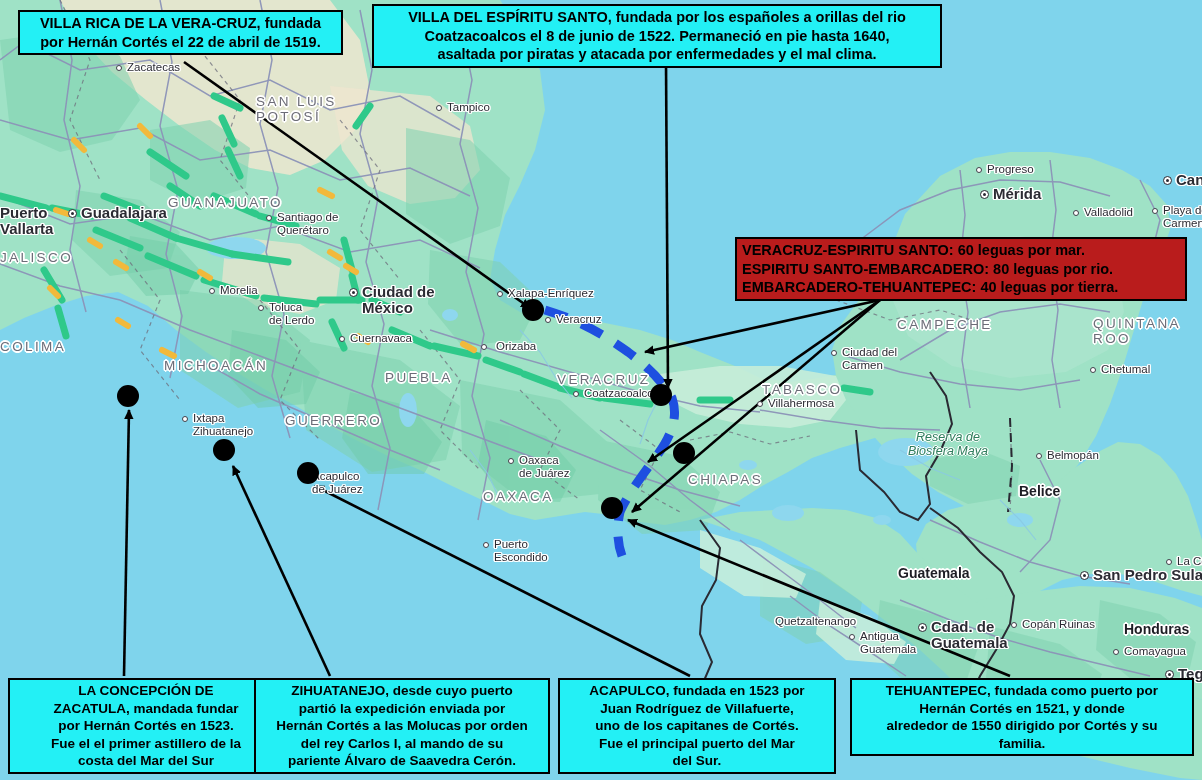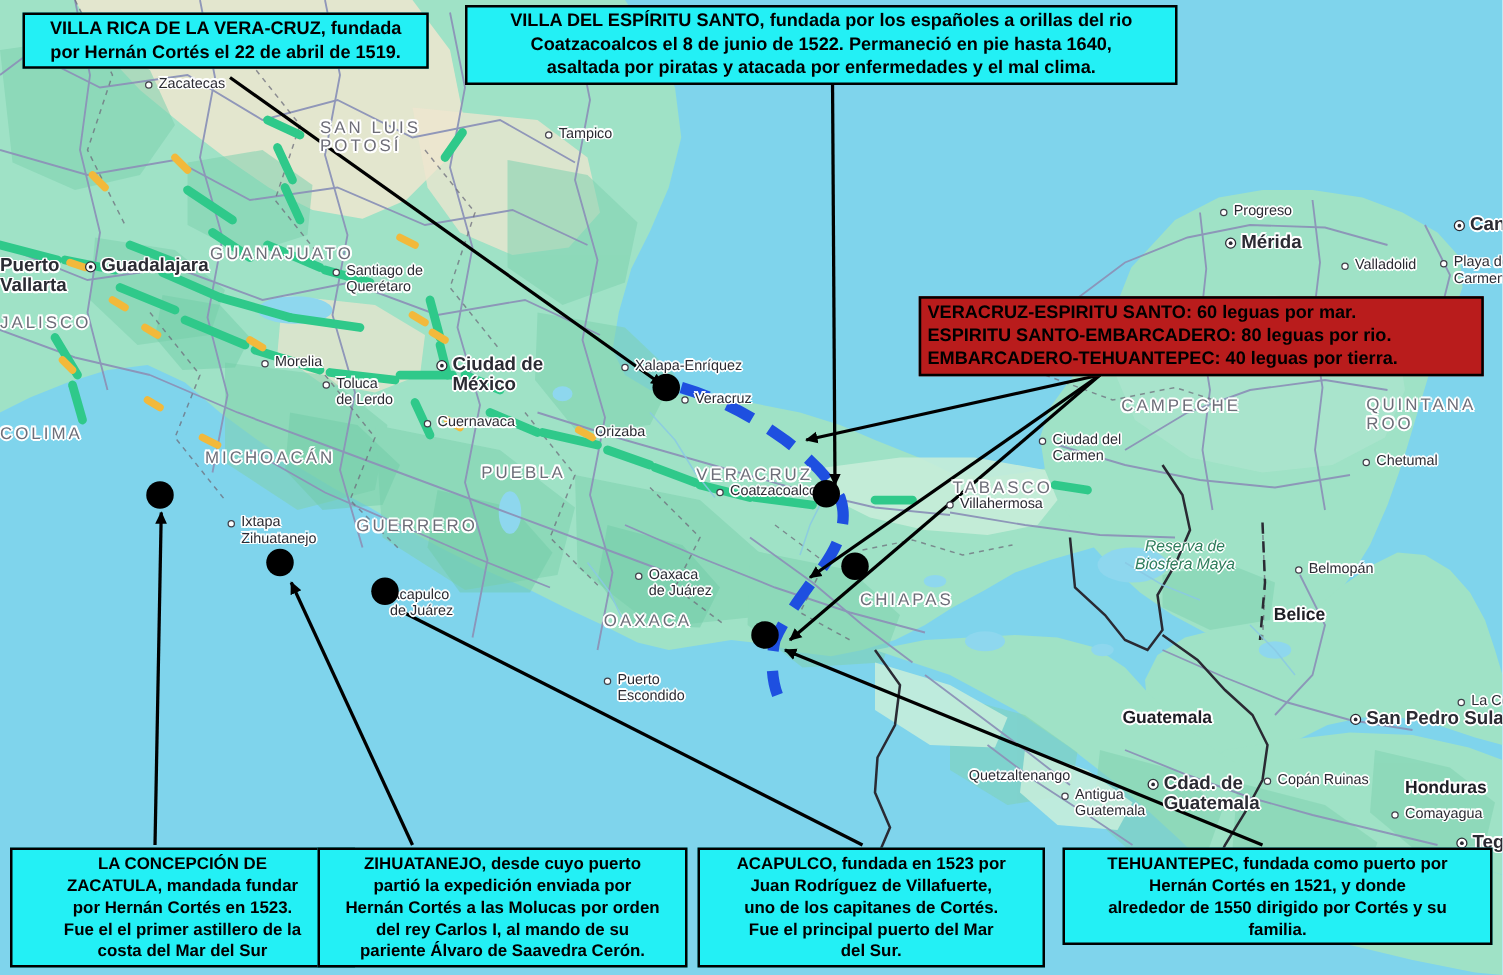--- a/index.html
+++ b/index.html
@@ -408,21 +408,21 @@
       </div>
       <div class="citydot" style="left: 497px; top: 291px;"></div>
       <div class="plabel" style="left: 508px; top: 287px;">
         <div>Xalapa-Enríquez</div>
       </div>
       <div class="citydot" style="left: 545px; top: 317px;"></div>
       <div class="plabel" style="left: 556px; top: 313px;">
         <div>Veracruz</div>
       </div>
       <div class="citydot" style="left: 481px; top: 344px;"></div>
-      <div class="plabel" style="left: 476px; top: 340px;">
+      <div class="plabel" style="left: 496px; top: 340px;">
         <div>Orizaba</div>
       </div>
       <div class="citydot" style="left: 573px; top: 391px;"></div>
       <div class="plabel" style="left: 584px; top: 387px;">
         <div>Coatzacoalcos</div>
       </div>
       <div class="citydot" style="left: 182px; top: 416px;"></div>
       <div class="plabel" style="left: 193px; top: 412px;">
         <div>Ixtapa</div>
         <div>Zihuatanejo</div>

